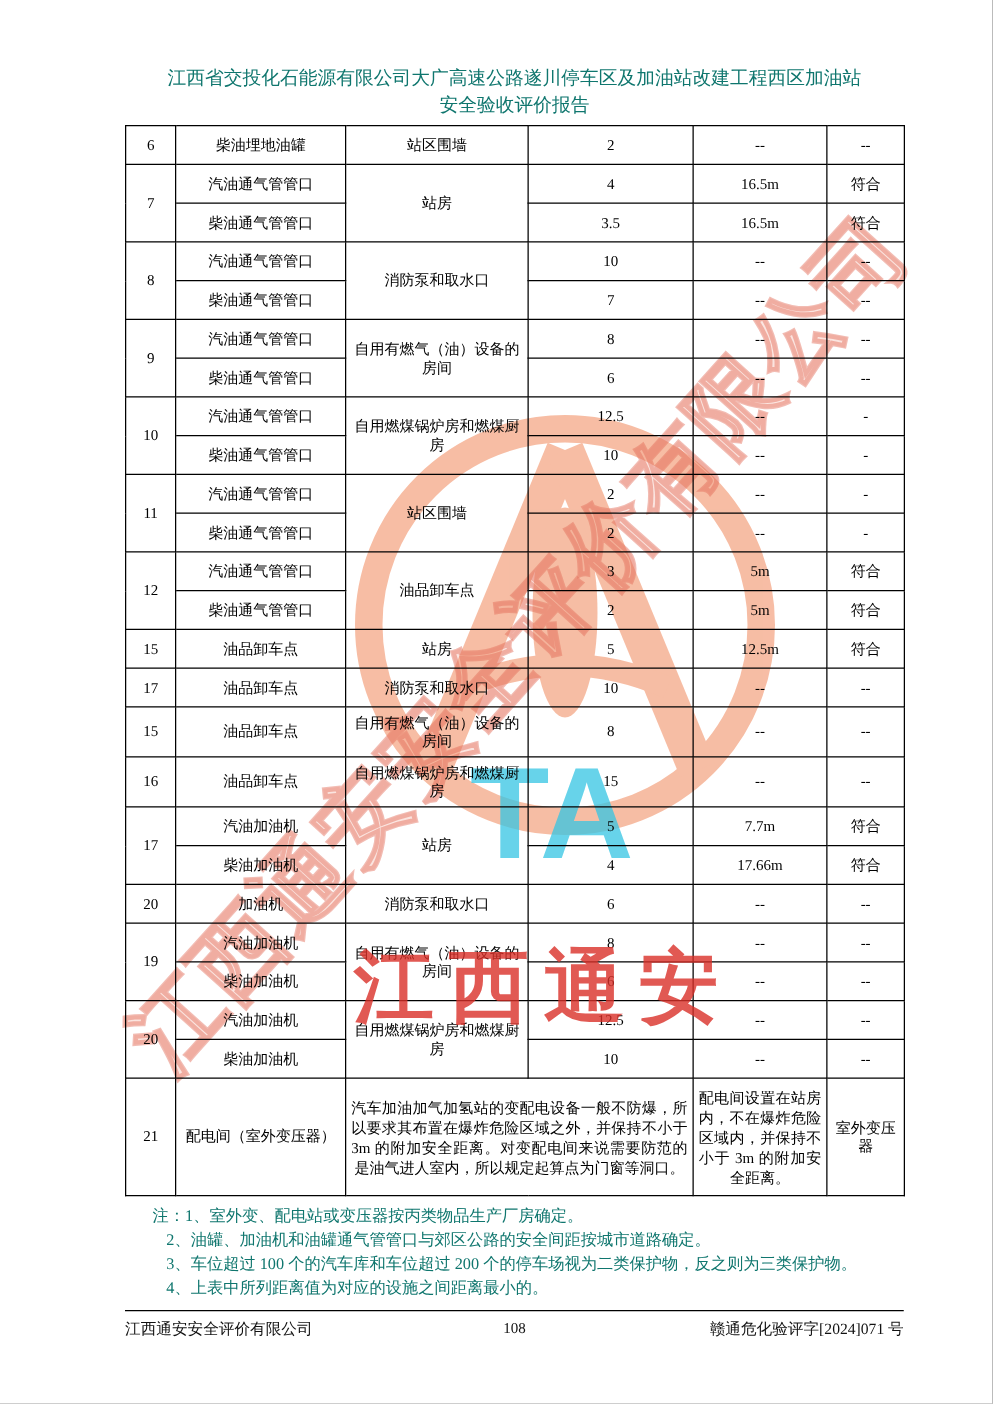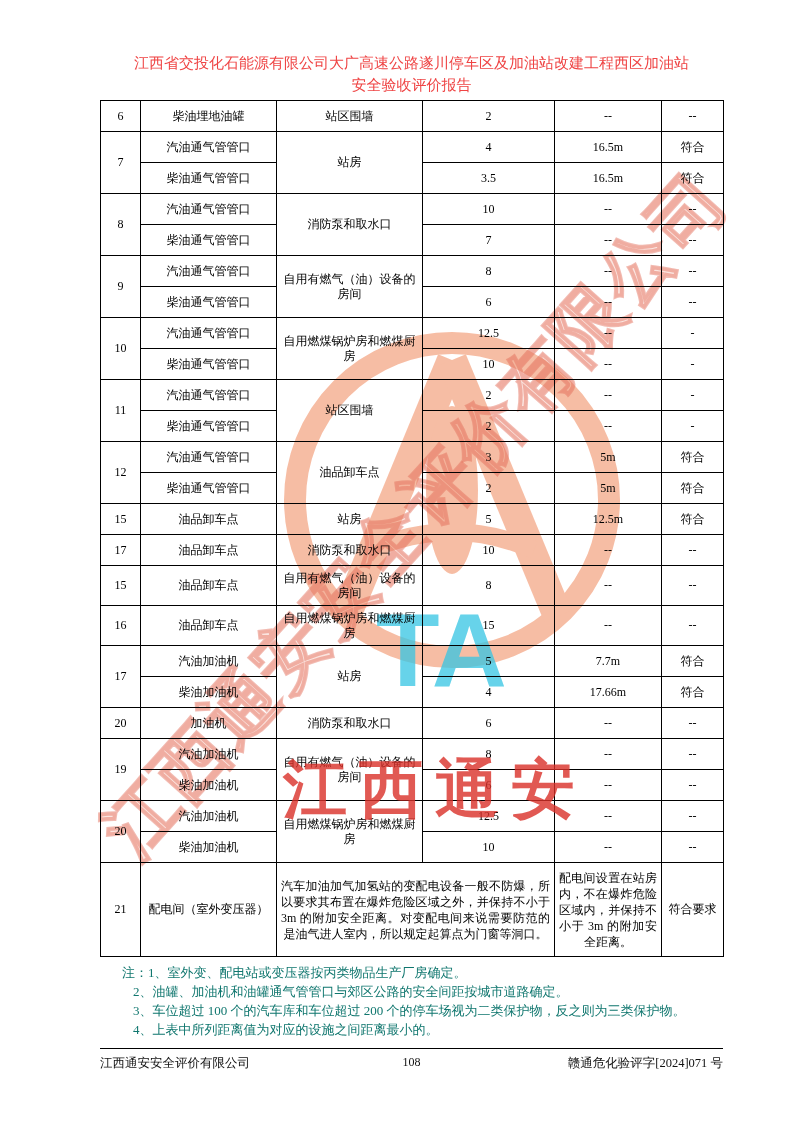--- a/index.html
+++ b/index.html
@@ -8,21 +8,21 @@
     width:794px;height:1123px;
     margin:0 auto;
     background:#ffffff;
     overflow:hidden;
     font-family:"Liberation Serif","DejaVu Serif",serif;
     color:#111;
   }
   
   .doc-header{
     position:absolute;left:100px;top:52px;width:623px;
-    text-align:center;font-size:15px;line-height:22px;color:#ef4444;
+    text-align:center;font-size:15px;line-height:22px;color:#0f766e;
     z-index:3;
   }
   
   .tbl-wrap{position:absolute;left:100px;top:100px;width:623px;z-index:3;}
   table.spacing{
     border-collapse:collapse;table-layout:fixed;width:623px;
     font-size:12px;color:#000;
   }
   table.spacing td{
     border:1px solid #000;
@@ -280,21 +280,21 @@
             <td>柴油加油机</td>
             <td>10</td>
             <td>--</td>
             <td>--</td>
           </tr>
           <tr class="xtall">
             <td>21</td>
             <td>配电间（室外变压器）</td>
             <td colspan="2" class="just">汽车加油加气加氢站的变配电设备一般不防爆，所以要求其布置在爆炸危险区域之外，并保持不小于 3m 的附加安全距离。对变配电间来说需要防范的是油气进人室内，所以规定起算点为门窗等洞口。</td>
             <td class="just">配电间设置在站房内，不在爆炸危险区域内，并保持不小于 3m 的附加安全距离。</td>
-            <td>符合要求</td>
+            <td>室外变压器</td>
           </tr>
         </tbody>
     </table>
   </div>
 
   <div class="notes">
     <div class="n1">注：1、室外变、配电站或变压器按丙类物品生产厂房确定。</div>
     <div class="nx">2、油罐、加油机和油罐通气管管口与郊区公路的安全间距按城市道路确定。</div>
     <div class="nx">3、车位超过 100 个的汽车库和车位超过 200 个的停车场视为二类保护物，反之则为三类保护物。</div>
     <div class="nx">4、上表中所列距离值为对应的设施之间距离最小的。</div>

